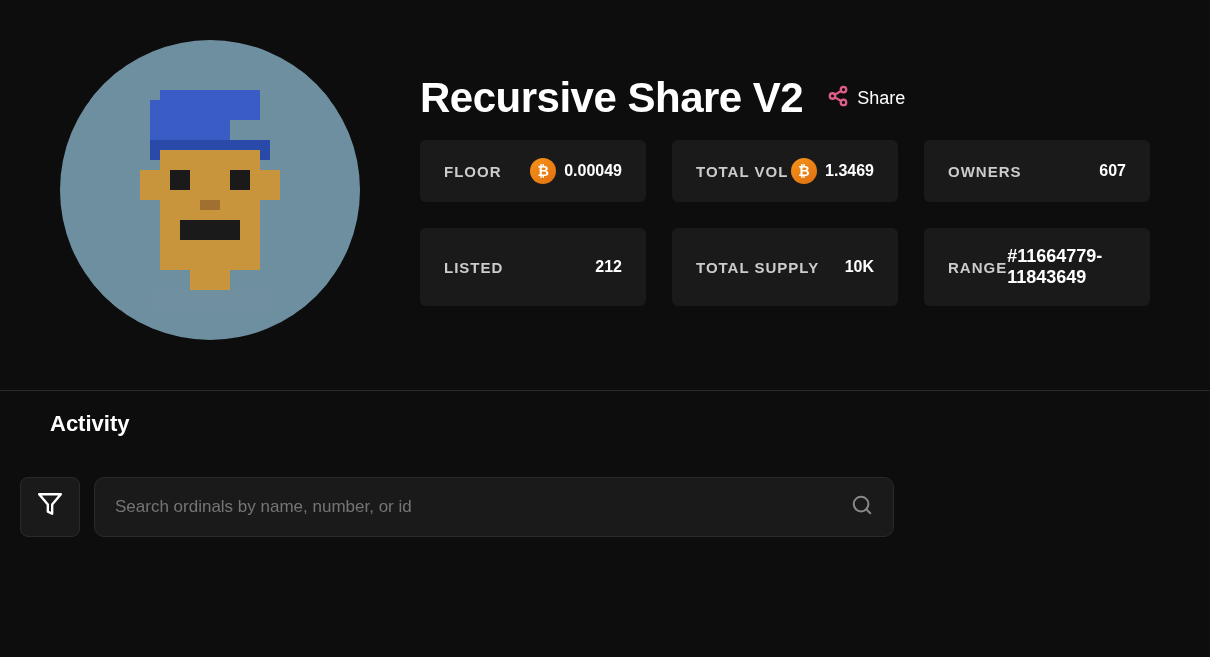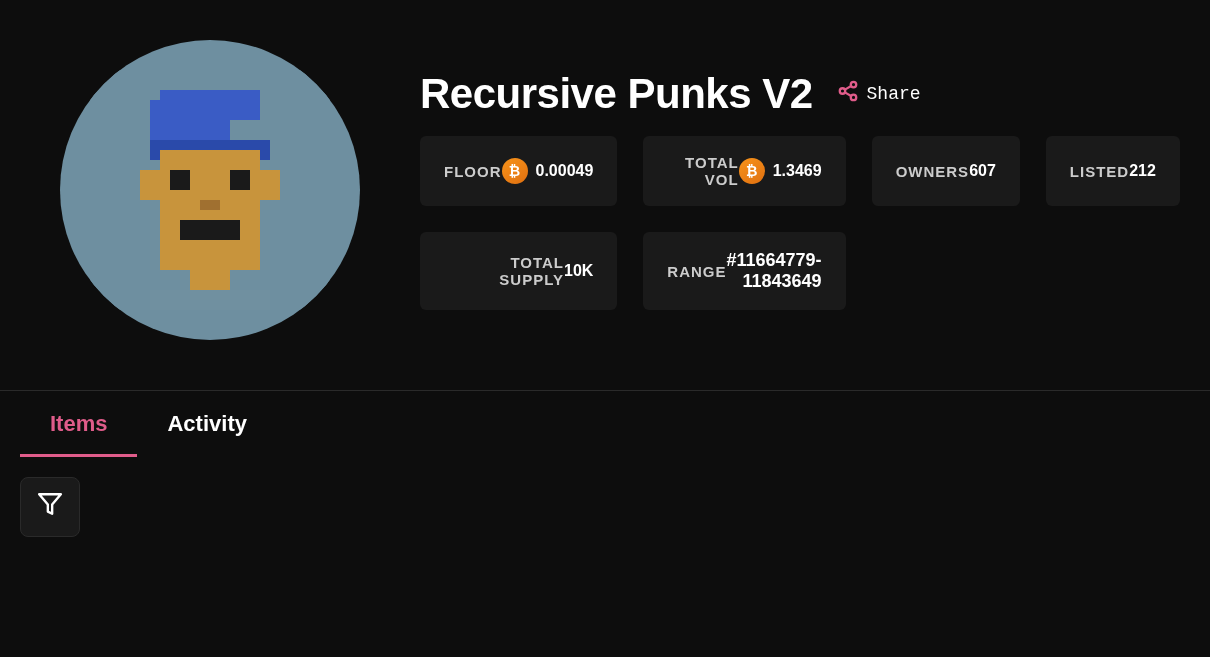--- a/index.html
+++ b/index.html
@@ -60,33 +60,31 @@
 
     .share-button {
       display: flex;
       align-items: center;
       gap: 8px;
       background: transparent;
       border: none;
       cursor: pointer;
       color: #ffffff;
       font-size: 18px;
-      font-family: Liberation Mono, monospace;
     }
 
     .share-icon {
       font-size: 20px;
       color: #e05c8a;
     }
 
     .stats-grid {
       display: grid;
-      grid-template-columns: 1fr 1fr 1fr 1fr;
+      grid-template-columns: 1fr 1fr 1fr;
       gap: 26px;
-      text-align: right;
     }
 
     .stat-card {
       background-color: #1a1a1a;
       border-radius: 6px;
       padding: 18px 24px;
       display: flex;
       align-items: center;
       justify-content: space-between;
     }
@@ -250,21 +248,21 @@
 
         <rect x="17" y="10" width="2" height="3" fill="#c8943c"></rect>
 
         <rect x="6" y="22" width="12" height="2" fill="#7090a0"></rect>
       </svg>
     </div>
   </div>
 
   <div class="collection-info">
     <div class="collection-title-row">
-      <h1 class="collection-title">Recursive Punks V2</h1>
+      <h1 class="collection-title">Recursive Share V2</h1>
       <button class="share-button">
         <span class="share-icon">
           
           <svg width="22" height="22" viewBox="0 0 24 24" fill="none" stroke="#e05c8a" stroke-width="2.5" stroke-linecap="round" stroke-linejoin="round">
             <circle cx="18" cy="5" r="3"></circle>
             <circle cx="6" cy="12" r="3"></circle>
             <circle cx="18" cy="19" r="3"></circle>
             <line x1="8.59" y1="13.51" x2="15.42" y2="17.49"></line>
             <line x1="15.41" y1="6.51" x2="8.59" y2="10.49"></line>
           </svg>
@@ -309,27 +307,35 @@
       <div class="stat-card">
         <span class="stat-label">RANGE</span>
         <span class="stat-value" style="font-size:18px;">#11664779-11843649</span>
       </div>
     </div>
   </div>
 </div>
 
 <div class="tabs-section">
   <div class="tabs-row">
-    <button class="tab active">Items</button>
     <button class="tab">Activity</button>
   </div>
 </div>
 
 <div class="search-section">
   <button class="filter-button">
     <span class="filter-icon">
       <svg width="26" height="26" viewBox="0 0 24 24" fill="none" stroke="#ffffff" stroke-width="2.2" stroke-linecap="round" stroke-linejoin="round">
         <polygon points="22 3 2 3 10 12.46 10 19 14 21 14 12.46 22 3"></polygon>
       </svg>
     </span>
   </button>
 
+  <div class="search-bar">
+    <input class="search-input" type="text" placeholder="Search ordinals by name, number, or id" style="">
+    <span class="search-icon">
+      <svg width="22" height="22" viewBox="0 0 24 24" fill="none" stroke="#888888" stroke-width="2.2" stroke-linecap="round" stroke-linejoin="round">
+        <circle cx="11" cy="11" r="8"></circle>
+        <line x1="21" y1="21" x2="16.65" y2="16.65"></line>
+      </svg>
+    </span>
+  </div>
 </div>
 
 </body></html>

